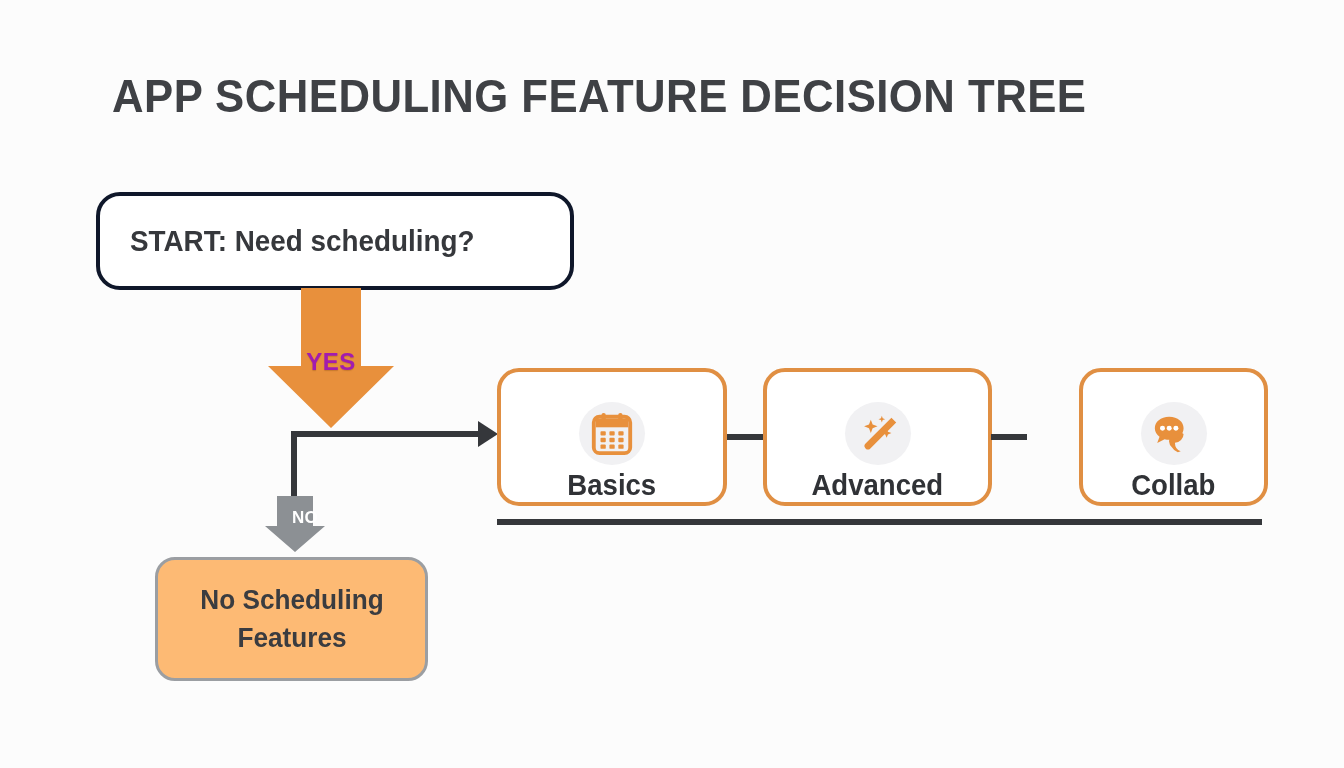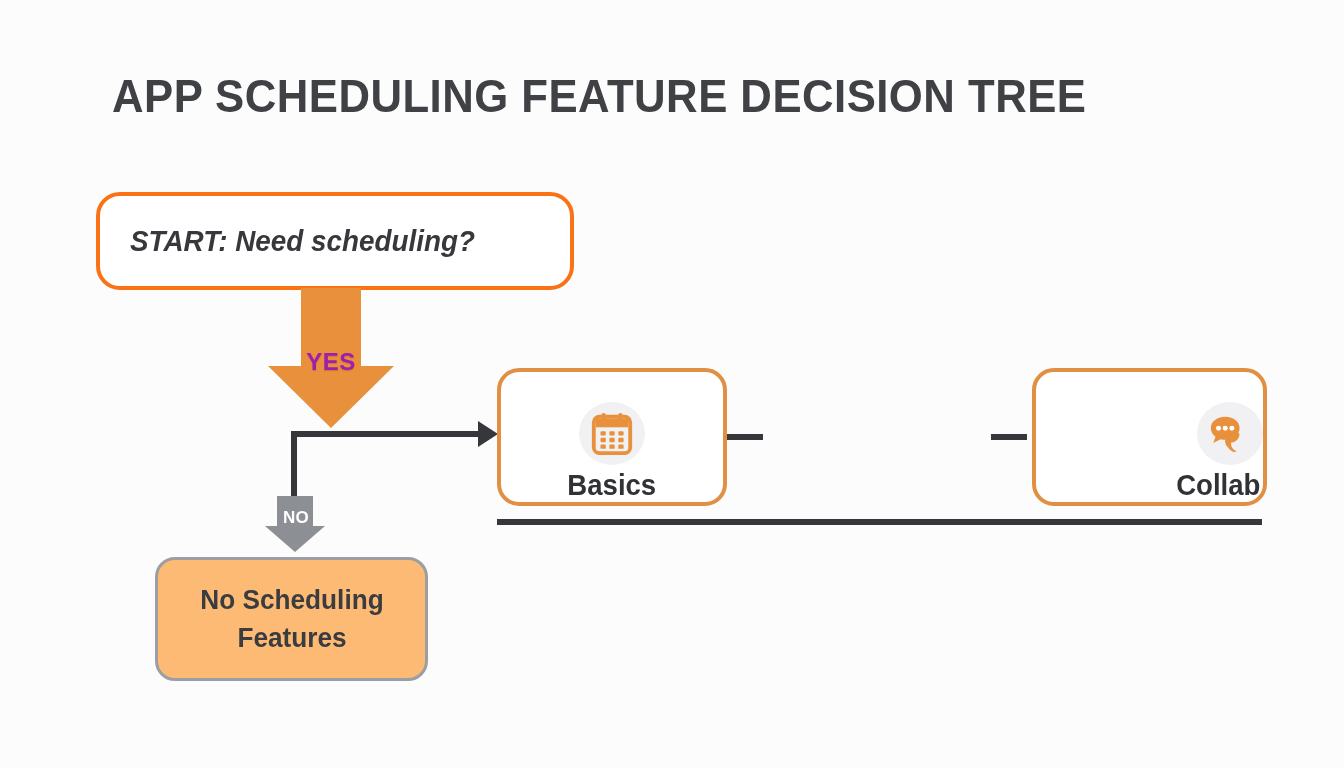--- a/index.html
+++ b/index.html
@@ -35,26 +35,25 @@
   }
 
   
   #start-node {
     position: absolute;
     left: 96px;
     top: 192px;
     width: 478px;
     height: 98px;
     box-sizing: border-box;
-    border: 4px solid #f97316;
+    border: 4px solid #0f172a;
     border-radius: 24px;
     background: #ffffff;
     display: flex;
     align-items: center;
-    font-style: italic;
   }
   #start-label {
     margin-left: 30px;
     font-size: 29px;
     font-weight: 700;
     color: #36383c;
     transform: scaleX(0.96);
     transform-origin: left center;
     white-space: nowrap;
   }
@@ -111,21 +110,21 @@
   
   #no-arrow {
     position: absolute;
     left: 265px;
     top: 496px;
     width: 60px;
     height: 56px;
   }
   #no-arrow-label {
     position: absolute;
-    left: 266px;
+    left: 275px;
     top: 508px;
     width: 60px;
     text-align: center;
     font-size: 17px;
     font-weight: 700;
     color: #ffffff;
     letter-spacing: 0.3px;
   }
 
   
@@ -163,21 +162,21 @@
     border-radius: 22px;
     background: #ffffff;
     display: flex;
     flex-direction: column;
     align-items: center;
     justify-content: flex-start;
     padding-top: 30px;
   }
   #card-basics    { left: 497px;  width: 230px; }
   #card-advanced  { left: 763px;  width: 229px; }
-  #card-collab    { left: 1032px; width: 235px; align-items: flex-end; }
+  #card-collab    { left: 1079px; width: 189px; }
 
   .card-icon-wrap {
     width: 66px;
     height: 66px;
     border-radius: 50%;
     background: #f1f1f3;
     display: flex;
     align-items: center;
     justify-content: center;
   }
@@ -259,20 +258,32 @@
           <rect x="30.6" y="28" width="5.5" height="4.5" rx="1"></rect>
           <rect x="12" y="35" width="5.5" height="4.5" rx="1"></rect>
           <rect x="21.3" y="35" width="5.5" height="4.5" rx="1"></rect>
           <rect x="30.6" y="35" width="5.5" height="4.5" rx="1"></rect>
         </g>
       </svg>
     </div>
     <div class="card-label">Basics</div>
   </div>
 
+  <div class="feature-card" id="card-advanced">
+    <div class="card-icon-wrap">
+      <svg width="46" height="46" viewBox="0 0 48 48" xmlns="http://www.w3.org/2000/svg">
+        <path d="M 38 7 L 43 12 L 16 39 A 3.5 3.5 0 0 1 11 34 Z" fill="#e8903c"></path>
+        <path d="M 13 36 A 3.5 3.5 0 0 0 18 41 L 14 45 A 5 5 0 0 1 9 40 Z" fill="#e8903c" opacity="0"></path>
+        <path d="M 16.5 9 L 18.4 14.1 L 23.5 16 L 18.4 17.9 L 16.5 23 L 14.6 17.9 L 9.5 16 L 14.6 14.1 Z" fill="#e8903c"></path>
+        <path d="M 33 18 L 34.4 21.6 L 38 23 L 34.4 24.4 L 33 28 L 31.6 24.4 L 28 23 L 31.6 21.6 Z" fill="#e8903c"></path>
+        <path d="M 28 5 L 28.9 7.6 L 31.5 8.5 L 28.9 9.4 L 28 12 L 27.1 9.4 L 24.5 8.5 L 27.1 7.6 Z" fill="#e8903c"></path>
+      </svg>
+    </div>
+    <div class="card-label">Advanced</div>
+  </div>
 
   <div class="feature-card" id="card-collab">
     <div class="card-icon-wrap">
       <svg width="46" height="46" viewBox="0 0 48 48" xmlns="http://www.w3.org/2000/svg">
         <path d="M 34 24 A 9 9 0 0 1 25 33 L 25 33 A 9.5 9.5 0 0 0 31 42 L 28 43 A 11 11 0 0 1 22 38 A 9 9 0 1 1 34 24 Z" fill="#e8903c"></path>
         <path d="M 19 6 C 10 6 4 11.5 4 18 C 4 21.6 5.9 24.8 8.9 26.9 L 6.5 33.5 L 14.2 29.4 C 15.7 29.8 17.3 30 19 30 C 28 30 34 24.5 34 18 C 34 11.5 28 6 19 6 Z" fill="#e8903c"></path>
         <g fill="#ffffff">
           <circle cx="12" cy="18" r="2.6"></circle>
           <circle cx="19" cy="18" r="2.6"></circle>
           <circle cx="26" cy="18" r="2.6"></circle>

